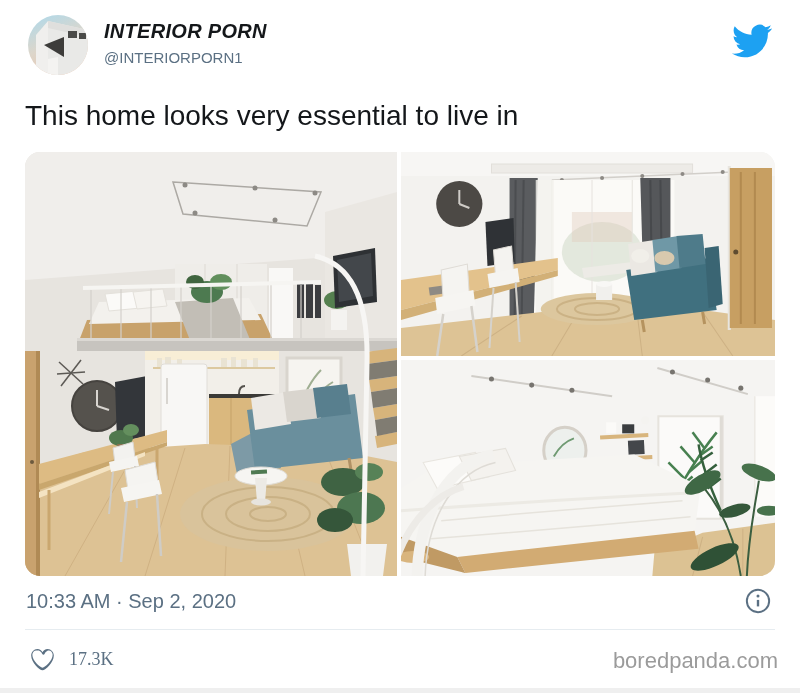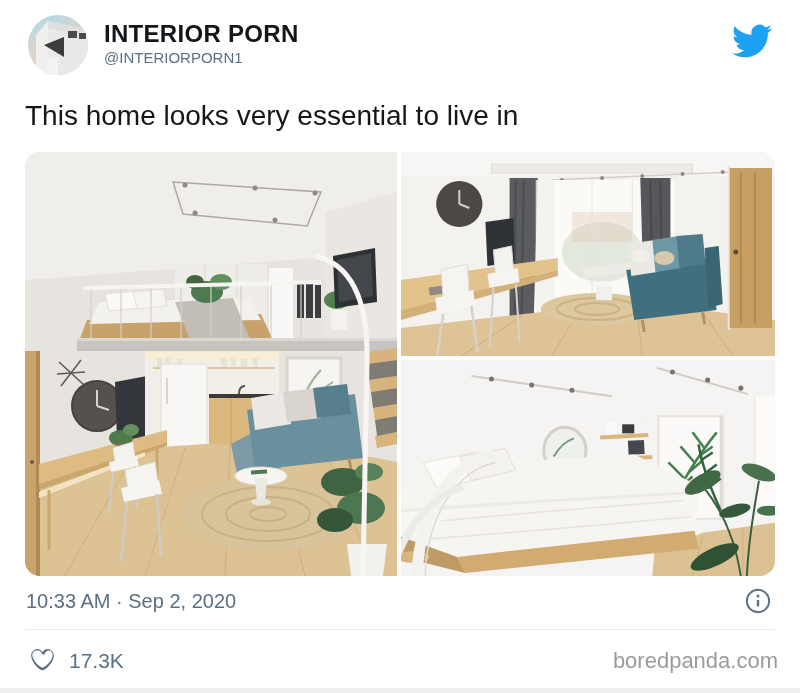--- a/index.html
+++ b/index.html
@@ -3,40 +3,40 @@
 <meta charset="utf-8">
 <style>
   html,body{margin:0;padding:0;}
   body{
     width:800px;height:693px;position:relative;background:#ffffff;
     font-family:"Liberation Sans", sans-serif;overflow:hidden;
   }
   .abs{position:absolute;}
   
   #avatar{left:28px;top:15px;width:60px;height:60px;border-radius:50%;overflow:hidden;}
-  #acct-name{left:104px;top:20px;font-size:24px;font-weight:bold;color:#14171a;letter-spacing:.3px;}
+  #acct-name{left:104px;top:20px;font-size:20px;font-weight:bold;color:#14171a;letter-spacing:.3px;font-style:italic;}
   #acct-handle{left:104px;top:49px;font-size:15px;color:#5b7083;}
   #twitter-icon{right:28px;top:21px;width:40px;height:40px;}
   
   #tweet-text{left:25px;top:100px;width:740px;font-size:28px;color:#14171a;}
   
   #photo-grid{
     left:25px;top:152px;width:750px;height:424px;border-radius:15px;overflow:hidden;
     display:grid;grid-template-columns:372px 374px;grid-template-rows:204px 216px;gap:4px;background:#fff;
   }
   .photo{position:relative;overflow:hidden;cursor:pointer;}
   .photo svg{display:block;width:100%;height:100%;}
   #photo-left{grid-row:1 / span 2;}
   
   #timestamp{left:26px;top:590px;font-size:20px;color:#5b7083;}
   #info-icon{right:29px;top:588px;width:26px;height:26px;}
   #divider{left:25px;right:25px;top:629px;height:1px;background:#e6ecf0;}
   
   #heart-icon{left:29px;top:646px;width:27px;height:27px;}
-  #like-count{left:69px;top:649px;font-size:21px;color:#5b7083;}
+  #like-count{left:69px;top:649px;font-size:18px;color:#5b7083;font-family:Liberation Serif, serif;}
   #watermark{right:22px;top:648px;font-size:22px;color:#9b9b9b;}
   #bottom-strip{left:0;right:0;bottom:0;height:5px;background:#efefef;}
 </style>
 </head>
 <body>
 
 <div class="abs" id="avatar">
   <svg viewBox="0 0 60 60">
     <defs>
       <linearGradient id="avsky" x1="0.2" y1="0" x2="0.6" y2="1">

